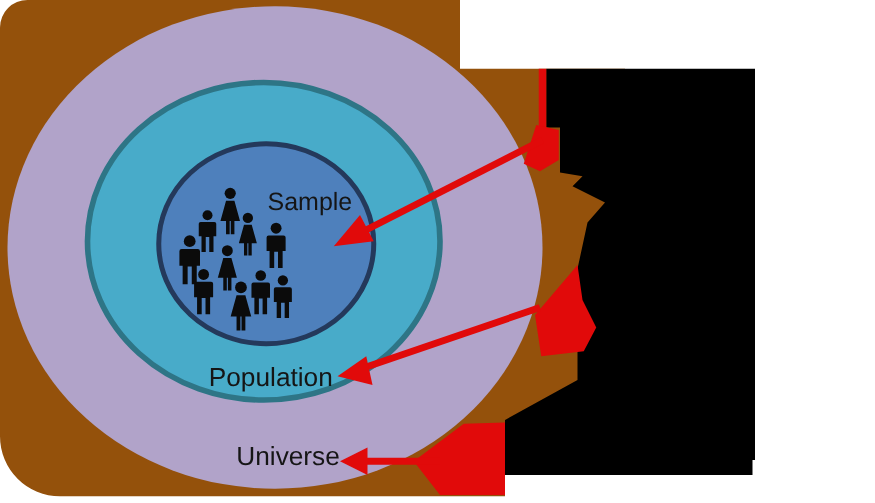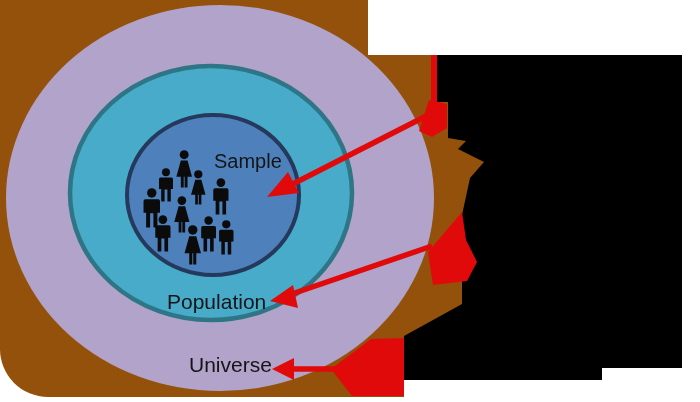--- a/index.html
+++ b/index.html
@@ -1,16 +1,16 @@
 <!DOCTYPE html>
 <html><head>
 <meta charset="utf-8">
 <style>
   html,body{margin:0;padding:0;background:#ffffff;}
-  .stage{position:relative;width:682px;height:402px;overflow:hidden;background:#ffffff;}
+  .stage{position:relative;width:604px;height:402px;overflow:hidden;background:#ffffff;border-radius:22px;}
   svg{display:block;}
   text{font-family:"Liberation Sans","DejaVu Sans",sans-serif;}
 </style>
 </head>
 <body>
 
 <div class="stage">
   <svg id="diagram-svg" width="700" height="402" viewBox="0 0 700 402" xmlns="http://www.w3.org/2000/svg" xmlns:xlink="http://www.w3.org/1999/xlink">
 
     <defs>

